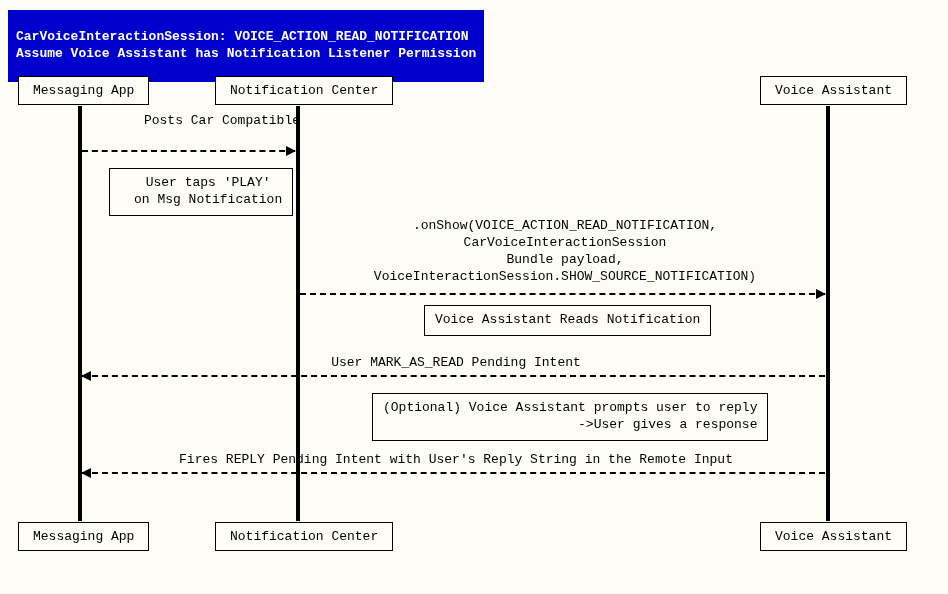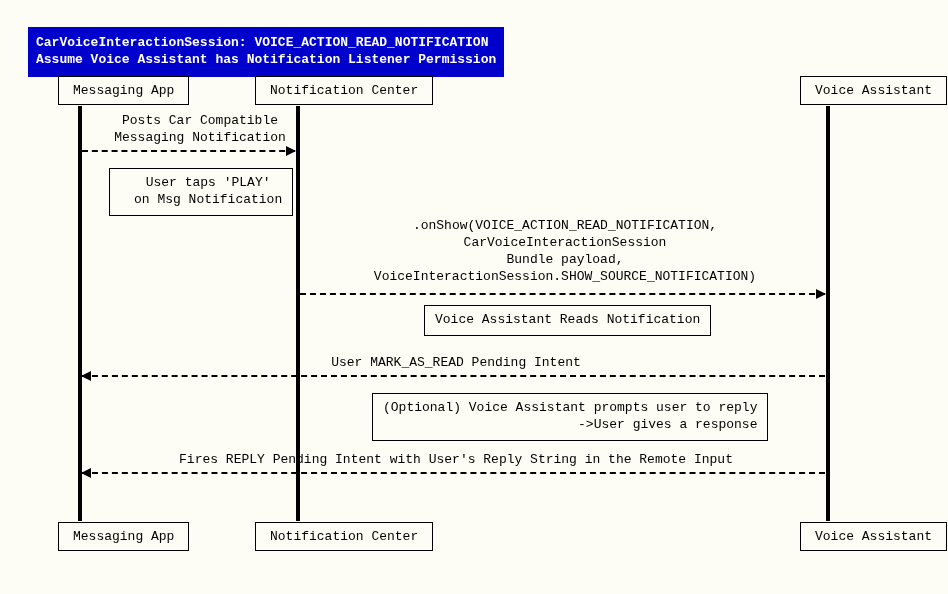--- a/index.html
+++ b/index.html
@@ -9,51 +9,49 @@
     font-size: 13px;
     background: #fdfdf6;
     width: 948px;
     height: 594px;
     position: relative;
     overflow: hidden;
   }
   .title-block {
     position: absolute;
     top: 10px;
-    left: 28px;
+    left: 8px;
     background: #0000cc;
     color: #ffffff;
-    padding: 8px 8px;
+    padding: 19px 8px;
     font-weight: bold;
     line-height: 1.3;
-    margin-top: 17px;
   }
   .participant-box {
     position: absolute;
     border: 1.5px solid #000;
     background: #fdfdf6;
     padding: 6px 14px;
     font-weight: normal;
     text-align: left;
-    margin-left: 40px;
   }
   .lifeline {
     position: absolute;
     width: 4px;
     background: #000;
     top: 106px;
     height: 415px;
   }
   .msg-label {
     position: absolute;
     text-align: center;
     line-height: 1.3;
   }
   .msg-label.left {
-    text-align: center;
+    text-align: right;
   }
   .note-box {
     position: absolute;
     border: 1.5px solid #000;
     background: #fdfdf6;
     padding: 6px 10px;
     text-align: center;
     line-height: 1.3;
   }
   .arrow {
@@ -97,21 +95,20 @@
 <div class="participant-box" style="top:76px; left:760px;">
   <span>Voice Assistant</span>
 </div>
 
 <div class="lifeline" style="left:78px;"></div>
 <div class="lifeline" style="left:296px;"></div>
 <div class="lifeline" style="left:826px;"></div>
 
 <div class="msg-label left" style="top:113px; left:100px; width:200px;">
   <div>Posts Car Compatible</div>
-  <div>Messaging Notification</div>
 </div>
 <div class="arrow arrow-head-right" style="top:150px; left:82px; width:213px;"></div>
 
 <div class="note-box" style="top:168px; left:109px;padding-left:24px;">
   <div>User taps 'PLAY'</div>
   <div>on Msg Notification</div>
 </div>
 
 <div class="msg-label" style="top:218px; left:306px; width:518px;">
   <div>.onShow(VOICE_ACTION_READ_NOTIFICATION,</div>

